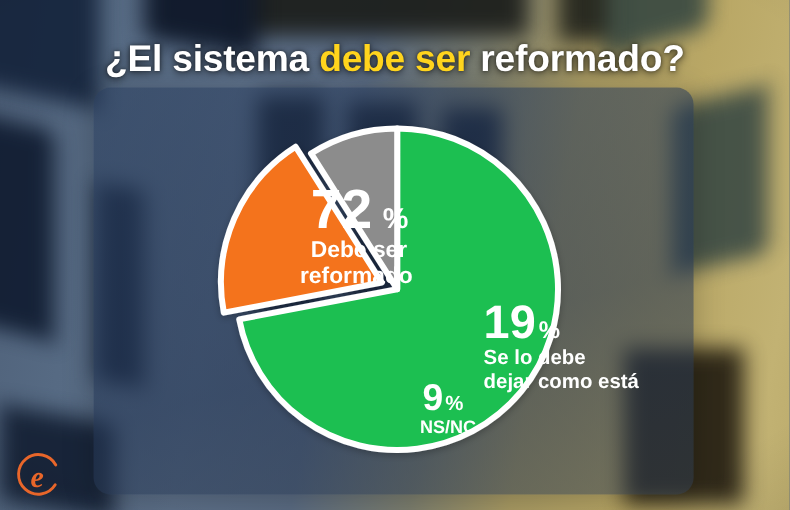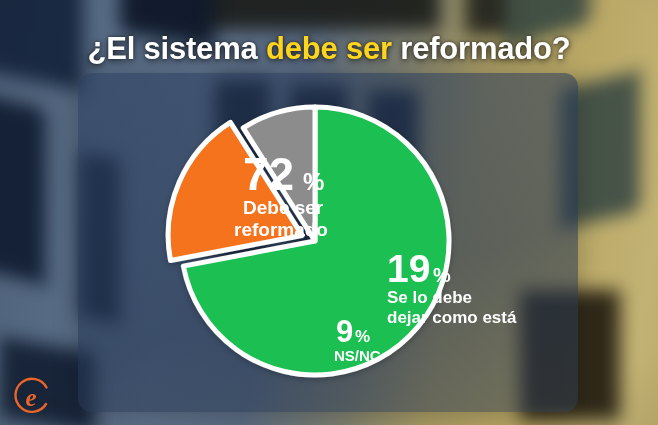--- a/index.html
+++ b/index.html
@@ -75,20 +75,21 @@
     box-shadow:0 4px 26px rgba(0,0,0,.22);
     z-index:10;
   }
 
   
   #chart-wrap {
     position:absolute;
     left:0; top:0; width:658px; height:317px;
     z-index:20;
     pointer-events:none;
+    padding-left:16px;
   }
   #pie { display:block; }
 
   .pie-num {
     font-weight:bold;
     fill:#ffffff;
   }
   .pie-pct { font-weight:bold; fill:#ffffff; }
   .pie-lab { fill:#ffffff; font-weight:600; }
 

